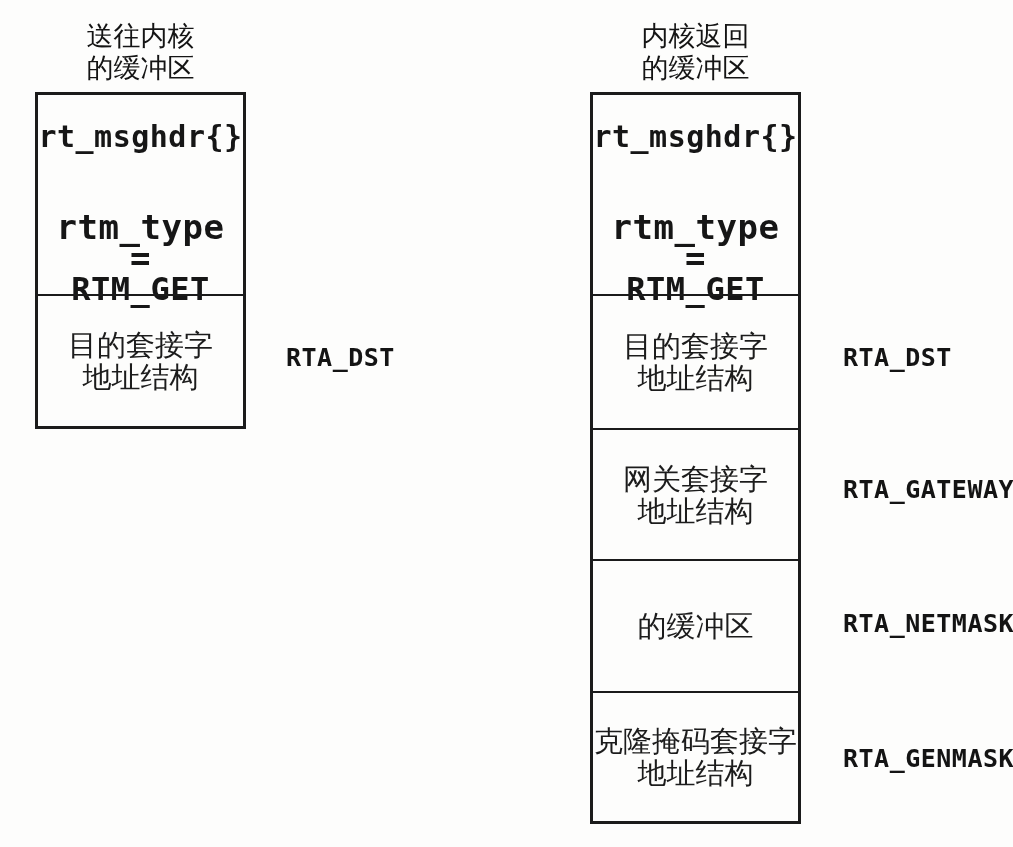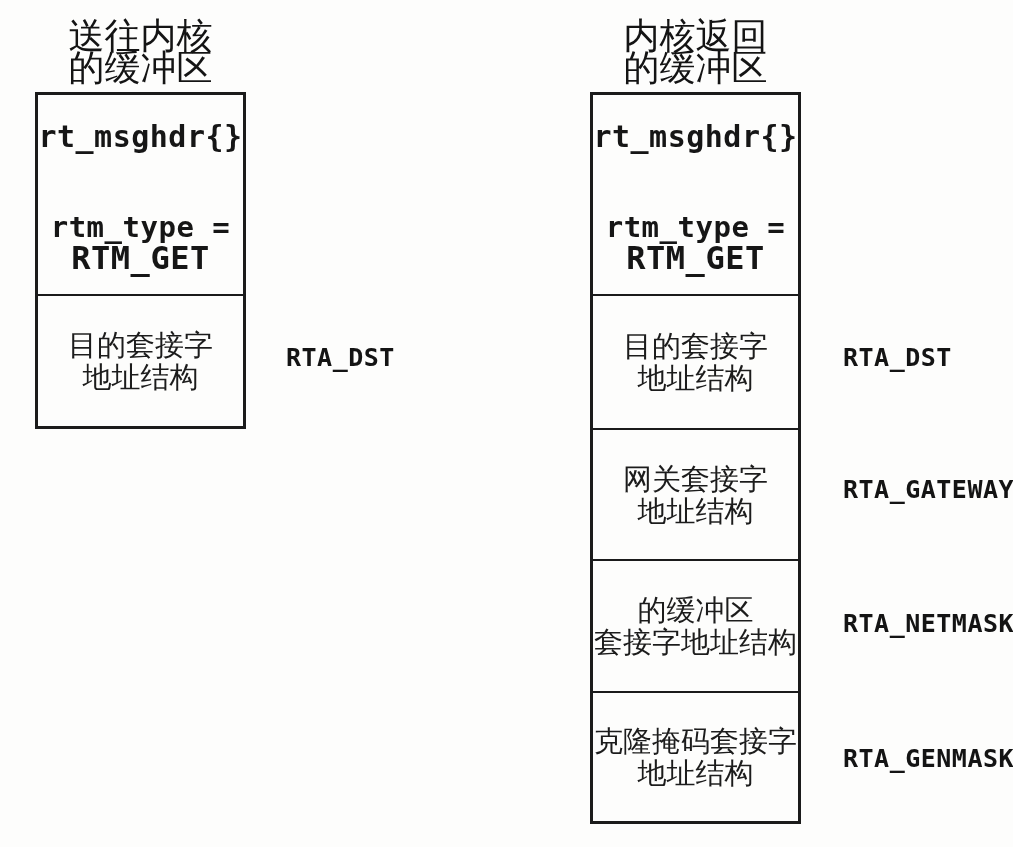--- a/index.html
+++ b/index.html
@@ -19,21 +19,21 @@
     font-family: "Liberation Serif", "DejaVu Serif", serif;
   }
   .code {
     font-family: "DejaVu Sans Mono", "Liberation Mono", monospace;
     font-weight: bold;
     letter-spacing: 0.5px;
   }
   .col-title {
     position: absolute;
     text-align: center;
-    font-size: 36px;
+    font-size: 27px;
     line-height: 32px;
     color: #141414;
   }
   .col-title.left  { left: 35px;  top: 20px; width: 211px; }
   .col-title.right { left: 590px; top: 20px; width: 211px; }
 
   .buffer-box {
     position: absolute;
     box-sizing: border-box;
     border: 3px solid #1b1b1b;
@@ -58,21 +58,21 @@
   .hdr-section {
     justify-content: flex-start;
   }
   .struct-name {
     margin-top: 27px;
     font-size: 30px;
     line-height: 30px;
   }
   .field-line1 {
     margin-top: 60px;
-    font-size: 29px;
+    font-size: 34px;
     line-height: 31px;
   }
   .field-line2 {
     font-size: 32px;
     line-height: 31px;
   }
   .sa-line {
     font-size: 29px;
     line-height: 32px;
     color: #1c1c1c;
@@ -131,21 +131,20 @@
     <div class="section rsec-1">
       <div class="sa-line cjk">目的套接字</div>
       <div class="sa-line cjk">地址结构</div>
     </div>
     <div class="section rsec-2">
       <div class="sa-line cjk">网关套接字</div>
       <div class="sa-line cjk">地址结构</div>
     </div>
     <div class="section rsec-3">
       <div class="sa-line cjk">的缓冲区</div>
-      <div class="sa-line cjk">套接字地址结构</div>
     </div>
     <div class="section rsec-4">
       <div class="sa-line cjk">克隆掩码套接字</div>
       <div class="sa-line cjk">地址结构</div>
     </div>
   </div>
 
   <div class="rta-label code" style="left:249px; top:345px;">RTA_DST</div>
 
   <div class="rta-label code" style="left:806px; top:345px;">RTA_DST</div>

